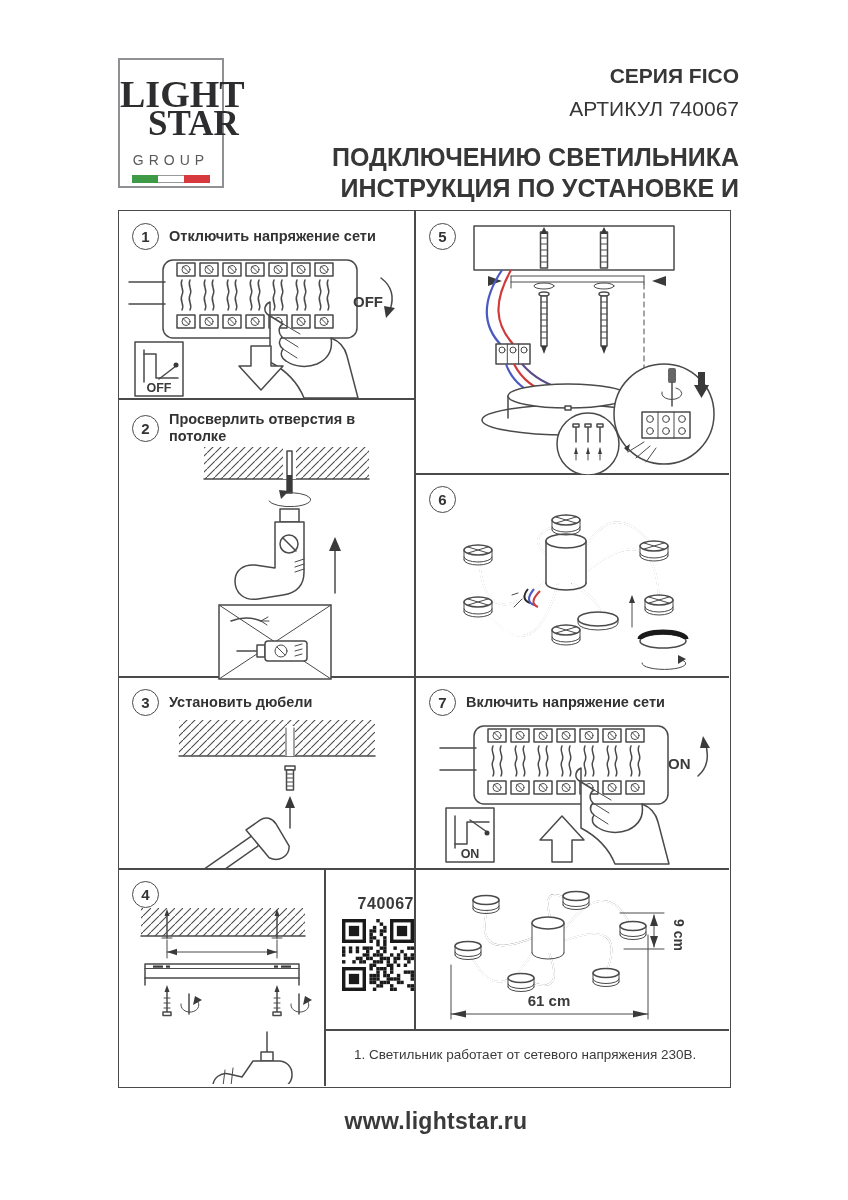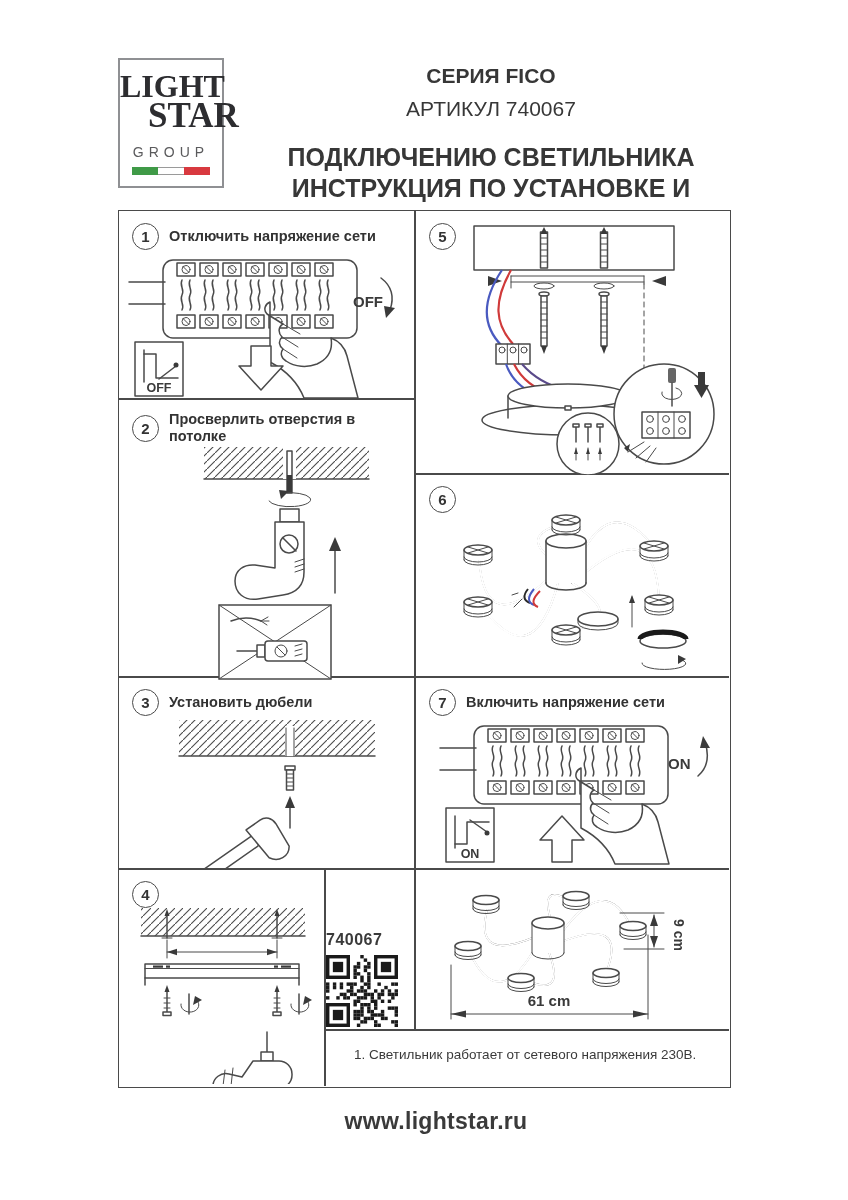--- a/index.html
+++ b/index.html
@@ -1,50 +1,50 @@
 <!DOCTYPE html>
 <html><head>
 <meta charset="utf-8">
 <style>
   html,body{margin:0;padding:0;background:#fff;}
   .page{position:relative;width:848px;height:1200px;background:#ffffff;overflow:hidden;
         font-family:"Liberation Sans",sans-serif;color:#3a3a3a;}
   
   .logo-box{position:absolute;left:118px;top:58px;width:106px;height:130px;
             border:2px solid #8f9093;background:#fff;text-align:center;box-sizing:border-box;}
-  .logo-l1{font-family:"Liberation Serif",serif;font-weight:700;font-size:32px;letter-spacing:0px;
-           color:#2d2d30;margin-top:12px;line-height:28px;}
+  .logo-l1{font-family:"Liberation Serif",serif;font-weight:700;font-size:38px;letter-spacing:0px;
+           color:#2d2d30;margin-top:20px;line-height:28px;}
   .logo-l2{font-family:"Liberation Serif",serif;font-weight:700;font-size:35px;color:#2d2d30;line-height:32px;padding-left:28px;}
   .logo-l3{font-size:14px;letter-spacing:5px;color:#5a5a5c;margin-top:12px;line-height:16px;}
   .flag{display:flex;height:8px;width:78px;margin:7px auto 0 auto;}
   .flag .f-g{flex:1;background:#3f9a47;}
   .flag .f-w{flex:1;background:#fff;border-top:1px solid #9a9a9a;border-bottom:1px solid #9a9a9a;box-sizing:border-box;}
   .flag .f-r{flex:1;background:#d8393f;}
-  .head-right{position:absolute;top:64px;right:117px;width:480px;text-align:center;}
+  .head-right{position:absolute;top:64px;right:109px;width:480px;text-align:right;}
   .series{font-size:21px;font-weight:700;color:#373737;}
   .article{font-size:21px;font-weight:400;color:#373737;margin-top:9px;}
   .doc-title{font-size:25px;font-weight:700;color:#373737;margin-top:21px;line-height:31px;}
   
   .grid{position:absolute;left:118px;top:210px;width:613px;height:878px;
         border:1.5px solid #4a4a4a;box-sizing:border-box;}
   .cell{position:absolute;box-sizing:border-box;}
   .div-line{position:absolute;background:#4a4a4a;}
   .cell-head{display:flex;align-items:center;gap:10px;padding:12px 12px 0 13px;}
   .num-badge{flex:0 0 auto;width:27px;height:27px;border:1.6px solid #4a4a4a;border-radius:50%;
              display:flex;align-items:center;justify-content:center;font-size:15px;font-weight:700;color:#333;box-sizing:border-box;}
   .step-label{font-size:14.5px;font-weight:700;color:#333;line-height:17px;}
   .fig{display:block;}
   
   .ln{stroke:#4a4a4a;fill:none;stroke-width:1.5;stroke-linecap:round;stroke-linejoin:round;}
   .lt{stroke:#4a4a4a;fill:none;stroke-width:1;stroke-linecap:round;}
   .fw{fill:#fff;stroke:#4a4a4a;stroke-width:1.5;stroke-linejoin:round;}
   .fd{fill:#3a3a3a;stroke:none;}
   .st{font-family:"Liberation Sans",sans-serif;font-weight:700;fill:#3a3a3a;}
   
-  .qr-cell{display:flex;flex-direction:column;align-items:flex-start;margin-top:36px;}
+  .qr-cell{display:flex;flex-direction:column;align-items:flex-end;}
   .qr-caption{font-size:16px;font-weight:600;color:#3a3a3a;margin-top:26px;letter-spacing:0.5px;}
   .notes{padding:13px 10px 0 22px;font-size:13.5px;color:#3a3a3a;line-height:21px;}
   .site{position:absolute;left:12px;top:1108px;width:100%;text-align:center;
         font-size:23px;font-weight:700;color:#3a3a3a;letter-spacing:0.3px;}
 </style>
 </head>
 <body>
 
 <div class="page">
 

